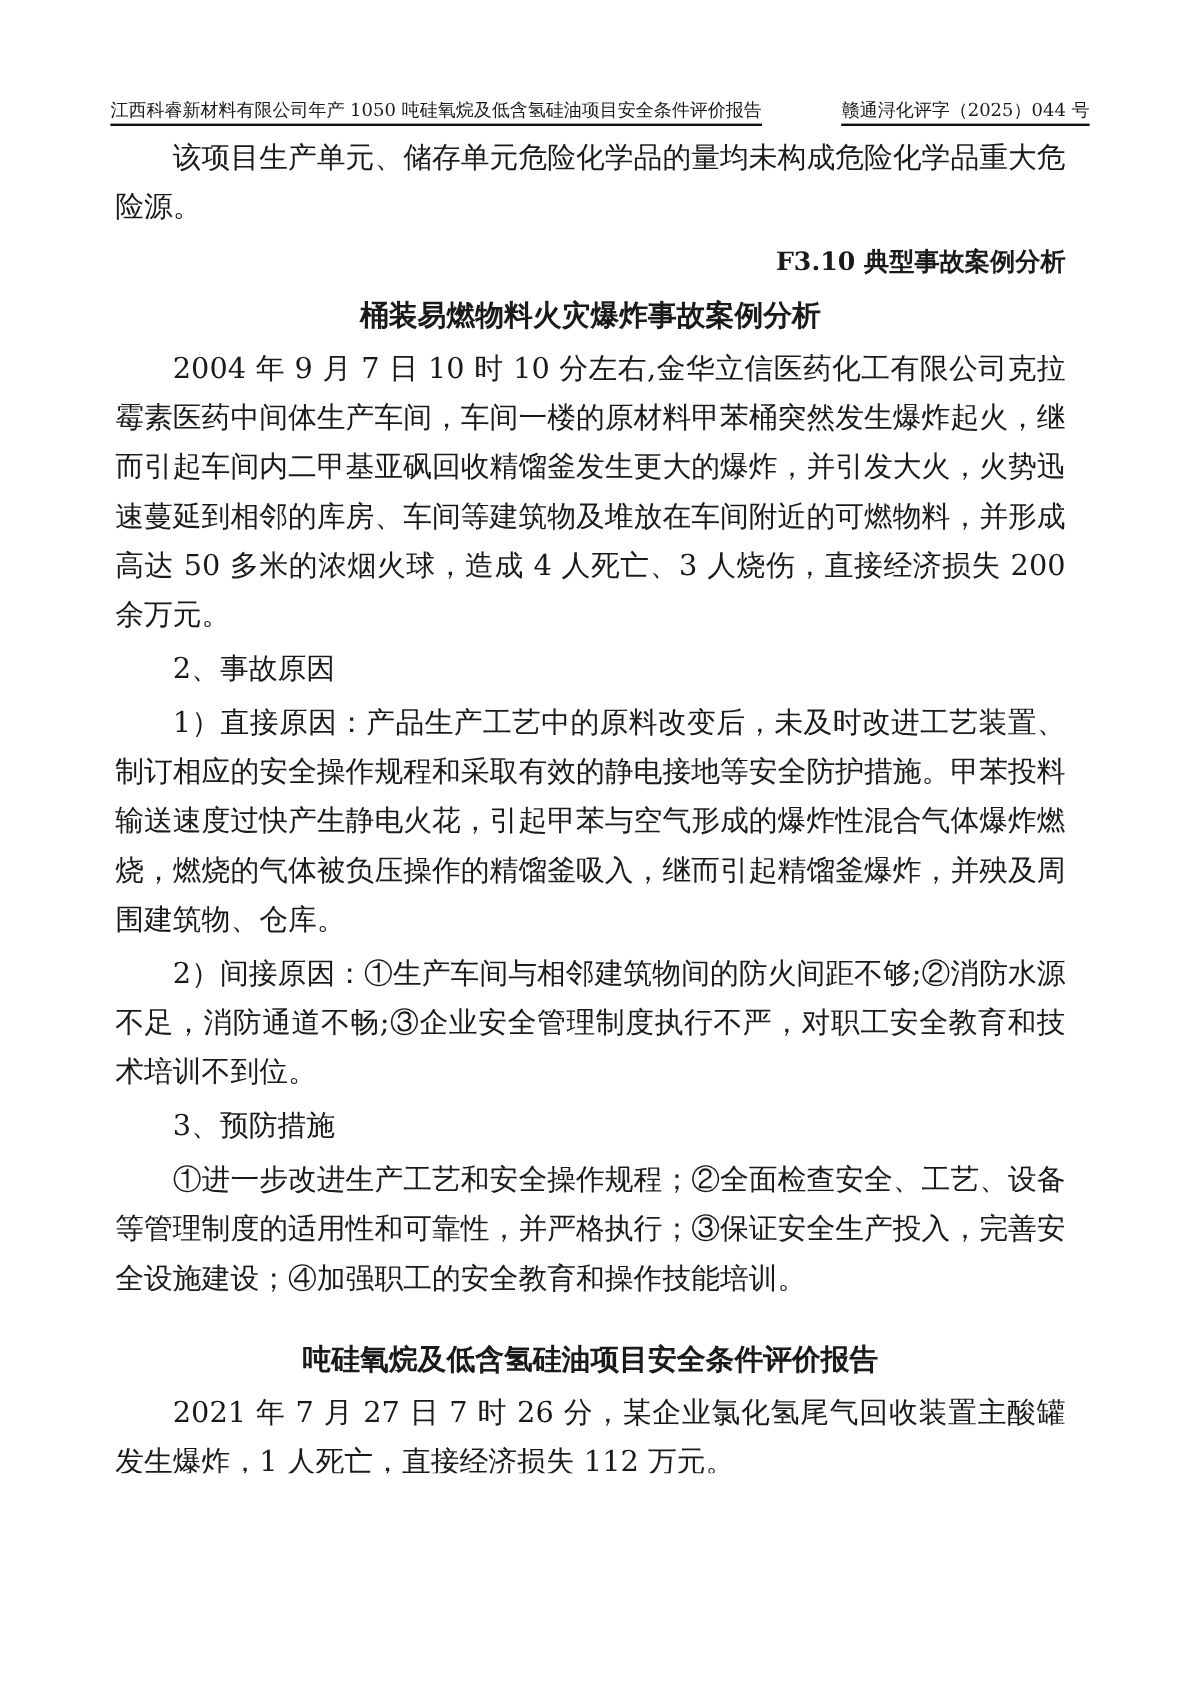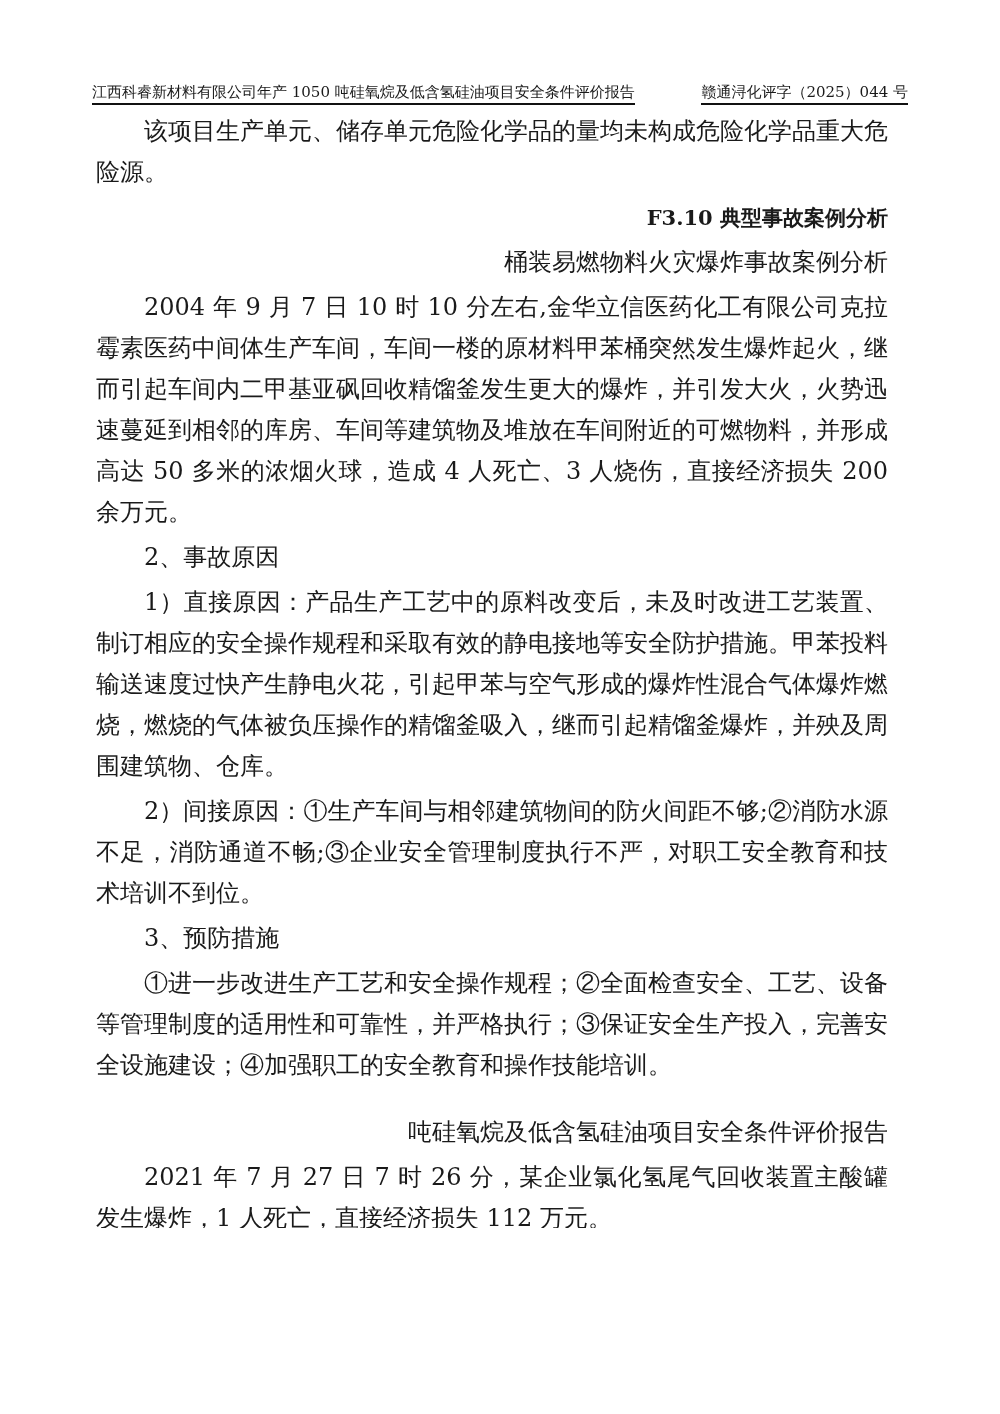--- a/index.html
+++ b/index.html
@@ -53,22 +53,22 @@
   .para {
     text-indent: 2em;
   }
   .section-heading {
     font-weight: bold;
     font-size: 21px;
     text-align: right;
     text-indent: 0;
   }
   .case-title {
-    font-weight: normal;
-    text-align: right;
+    font-weight: bold;
+    text-align: center;
     text-indent: 0;
   }
   .case-title.spaced {
     margin-top: 26px;
   }
   
   .page-footer {
     position: absolute;
     top: 1304px;
     left: 0;

